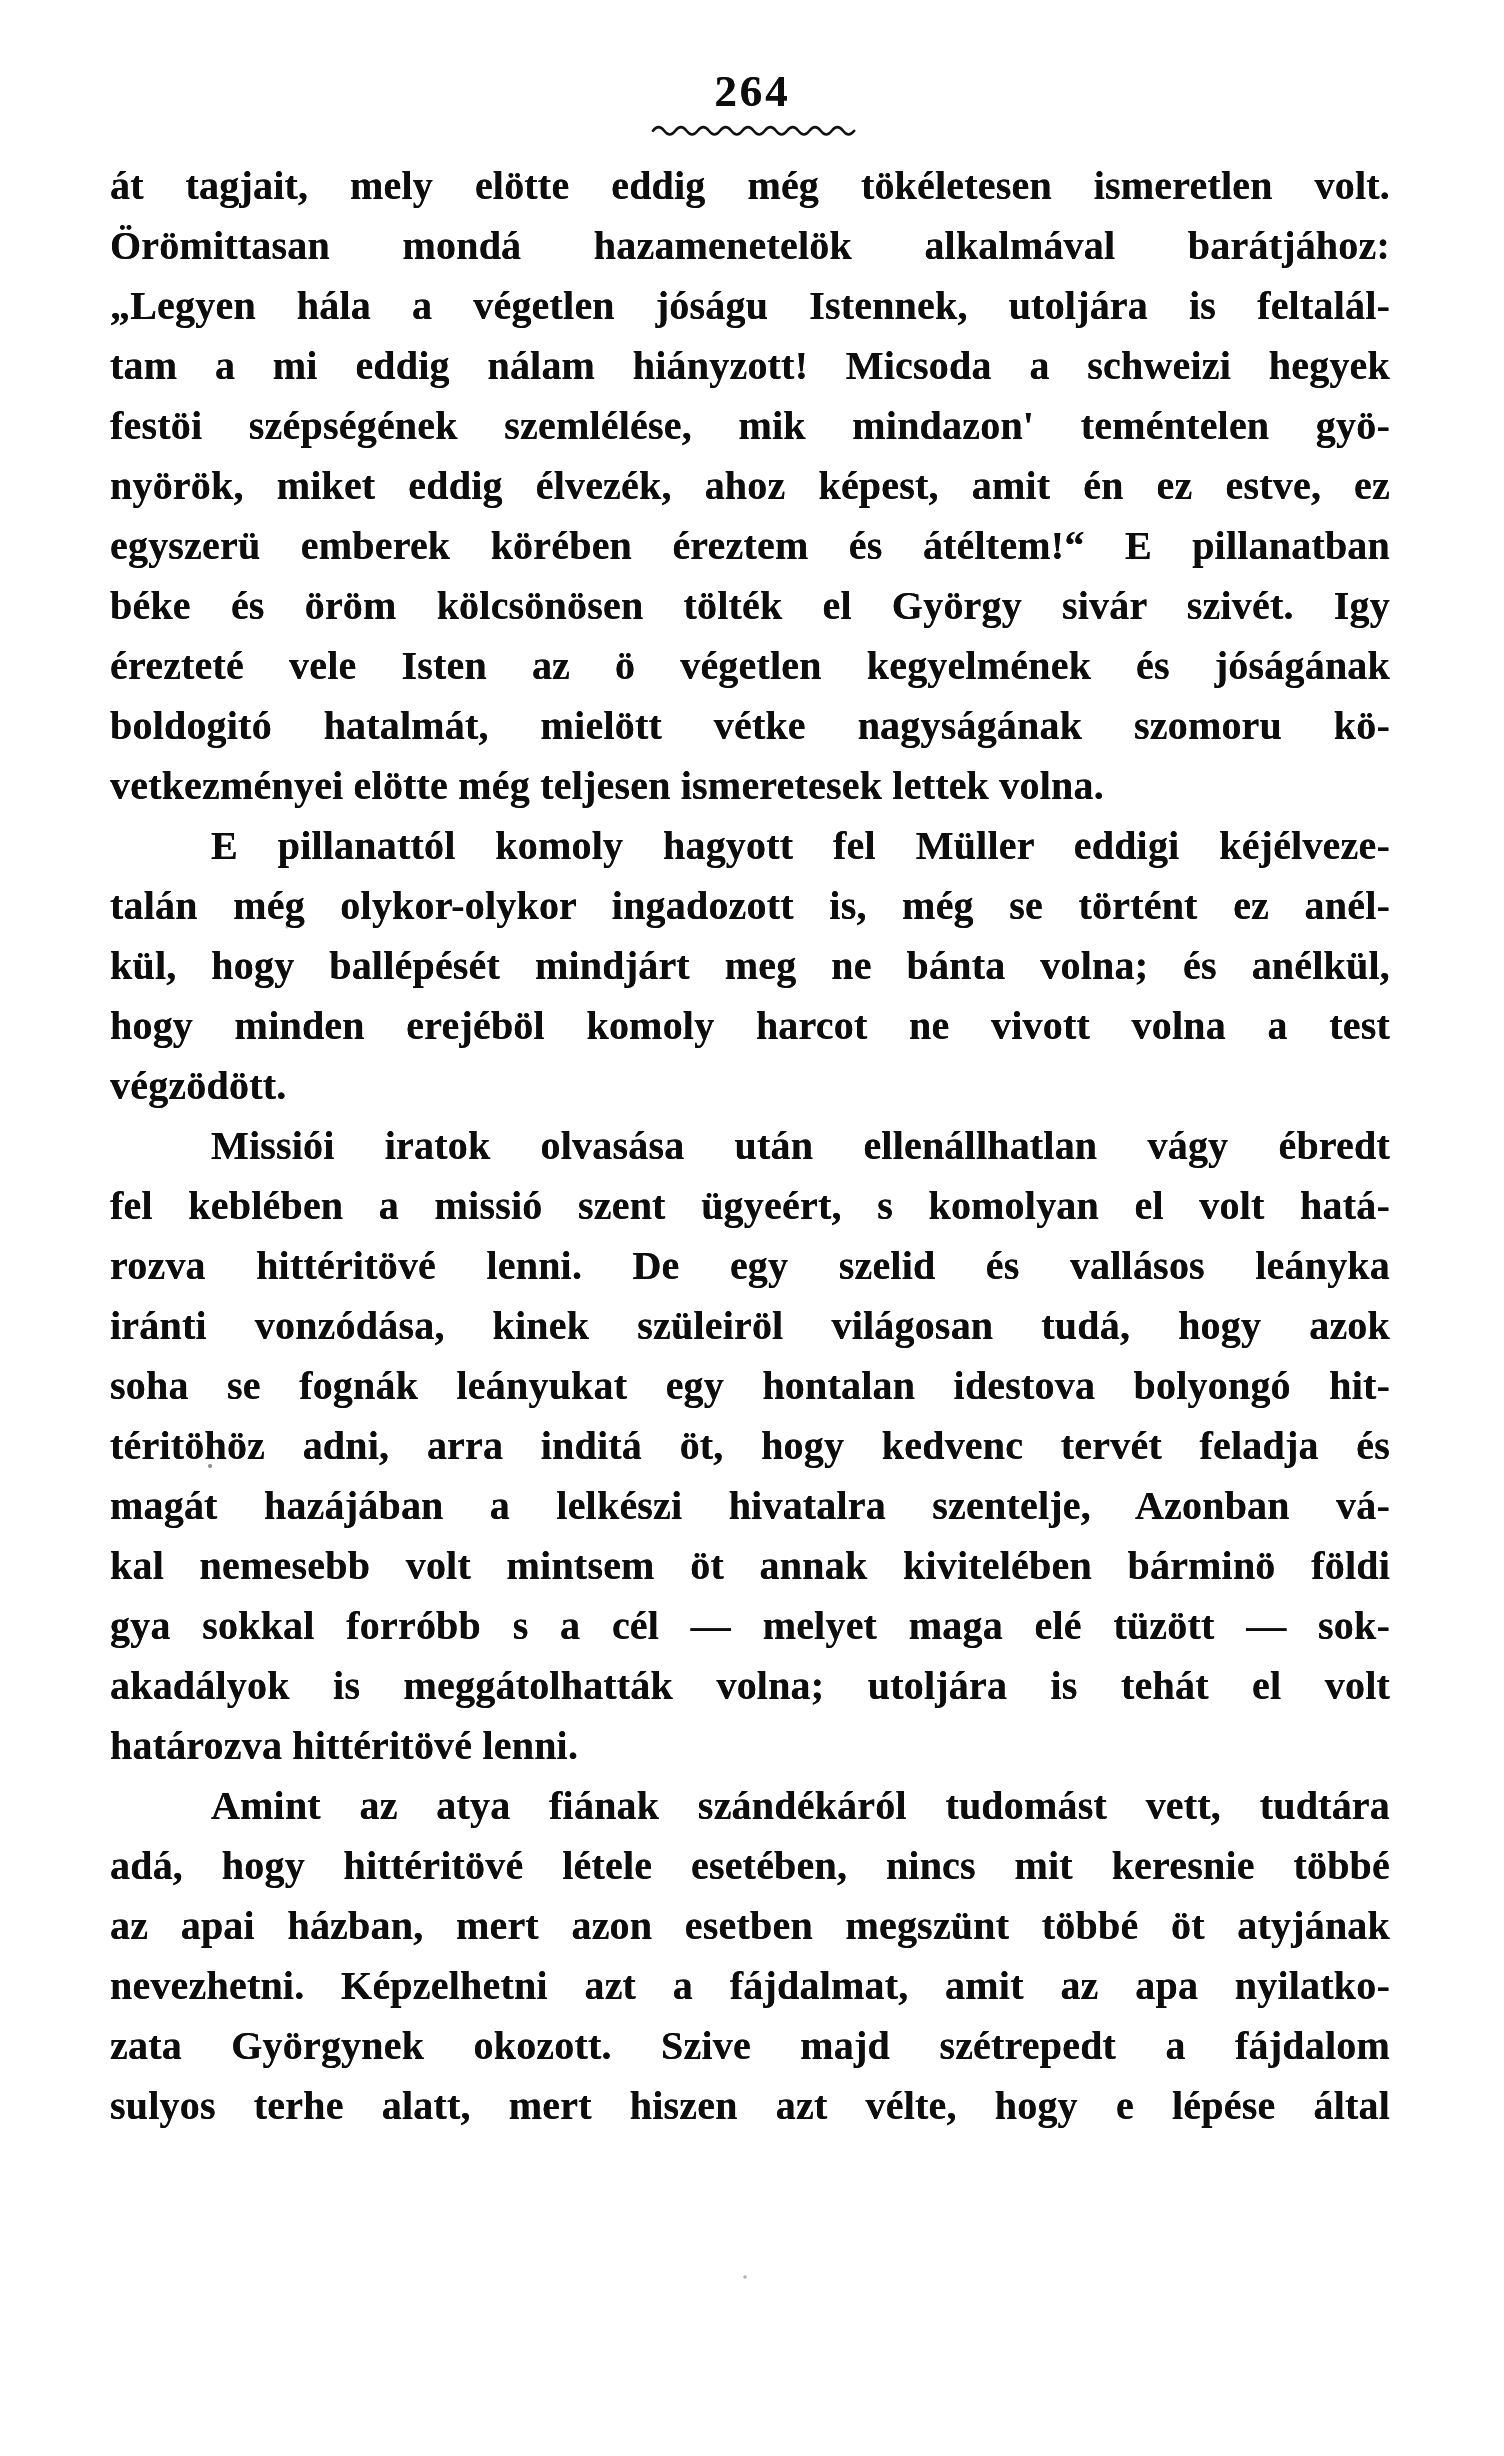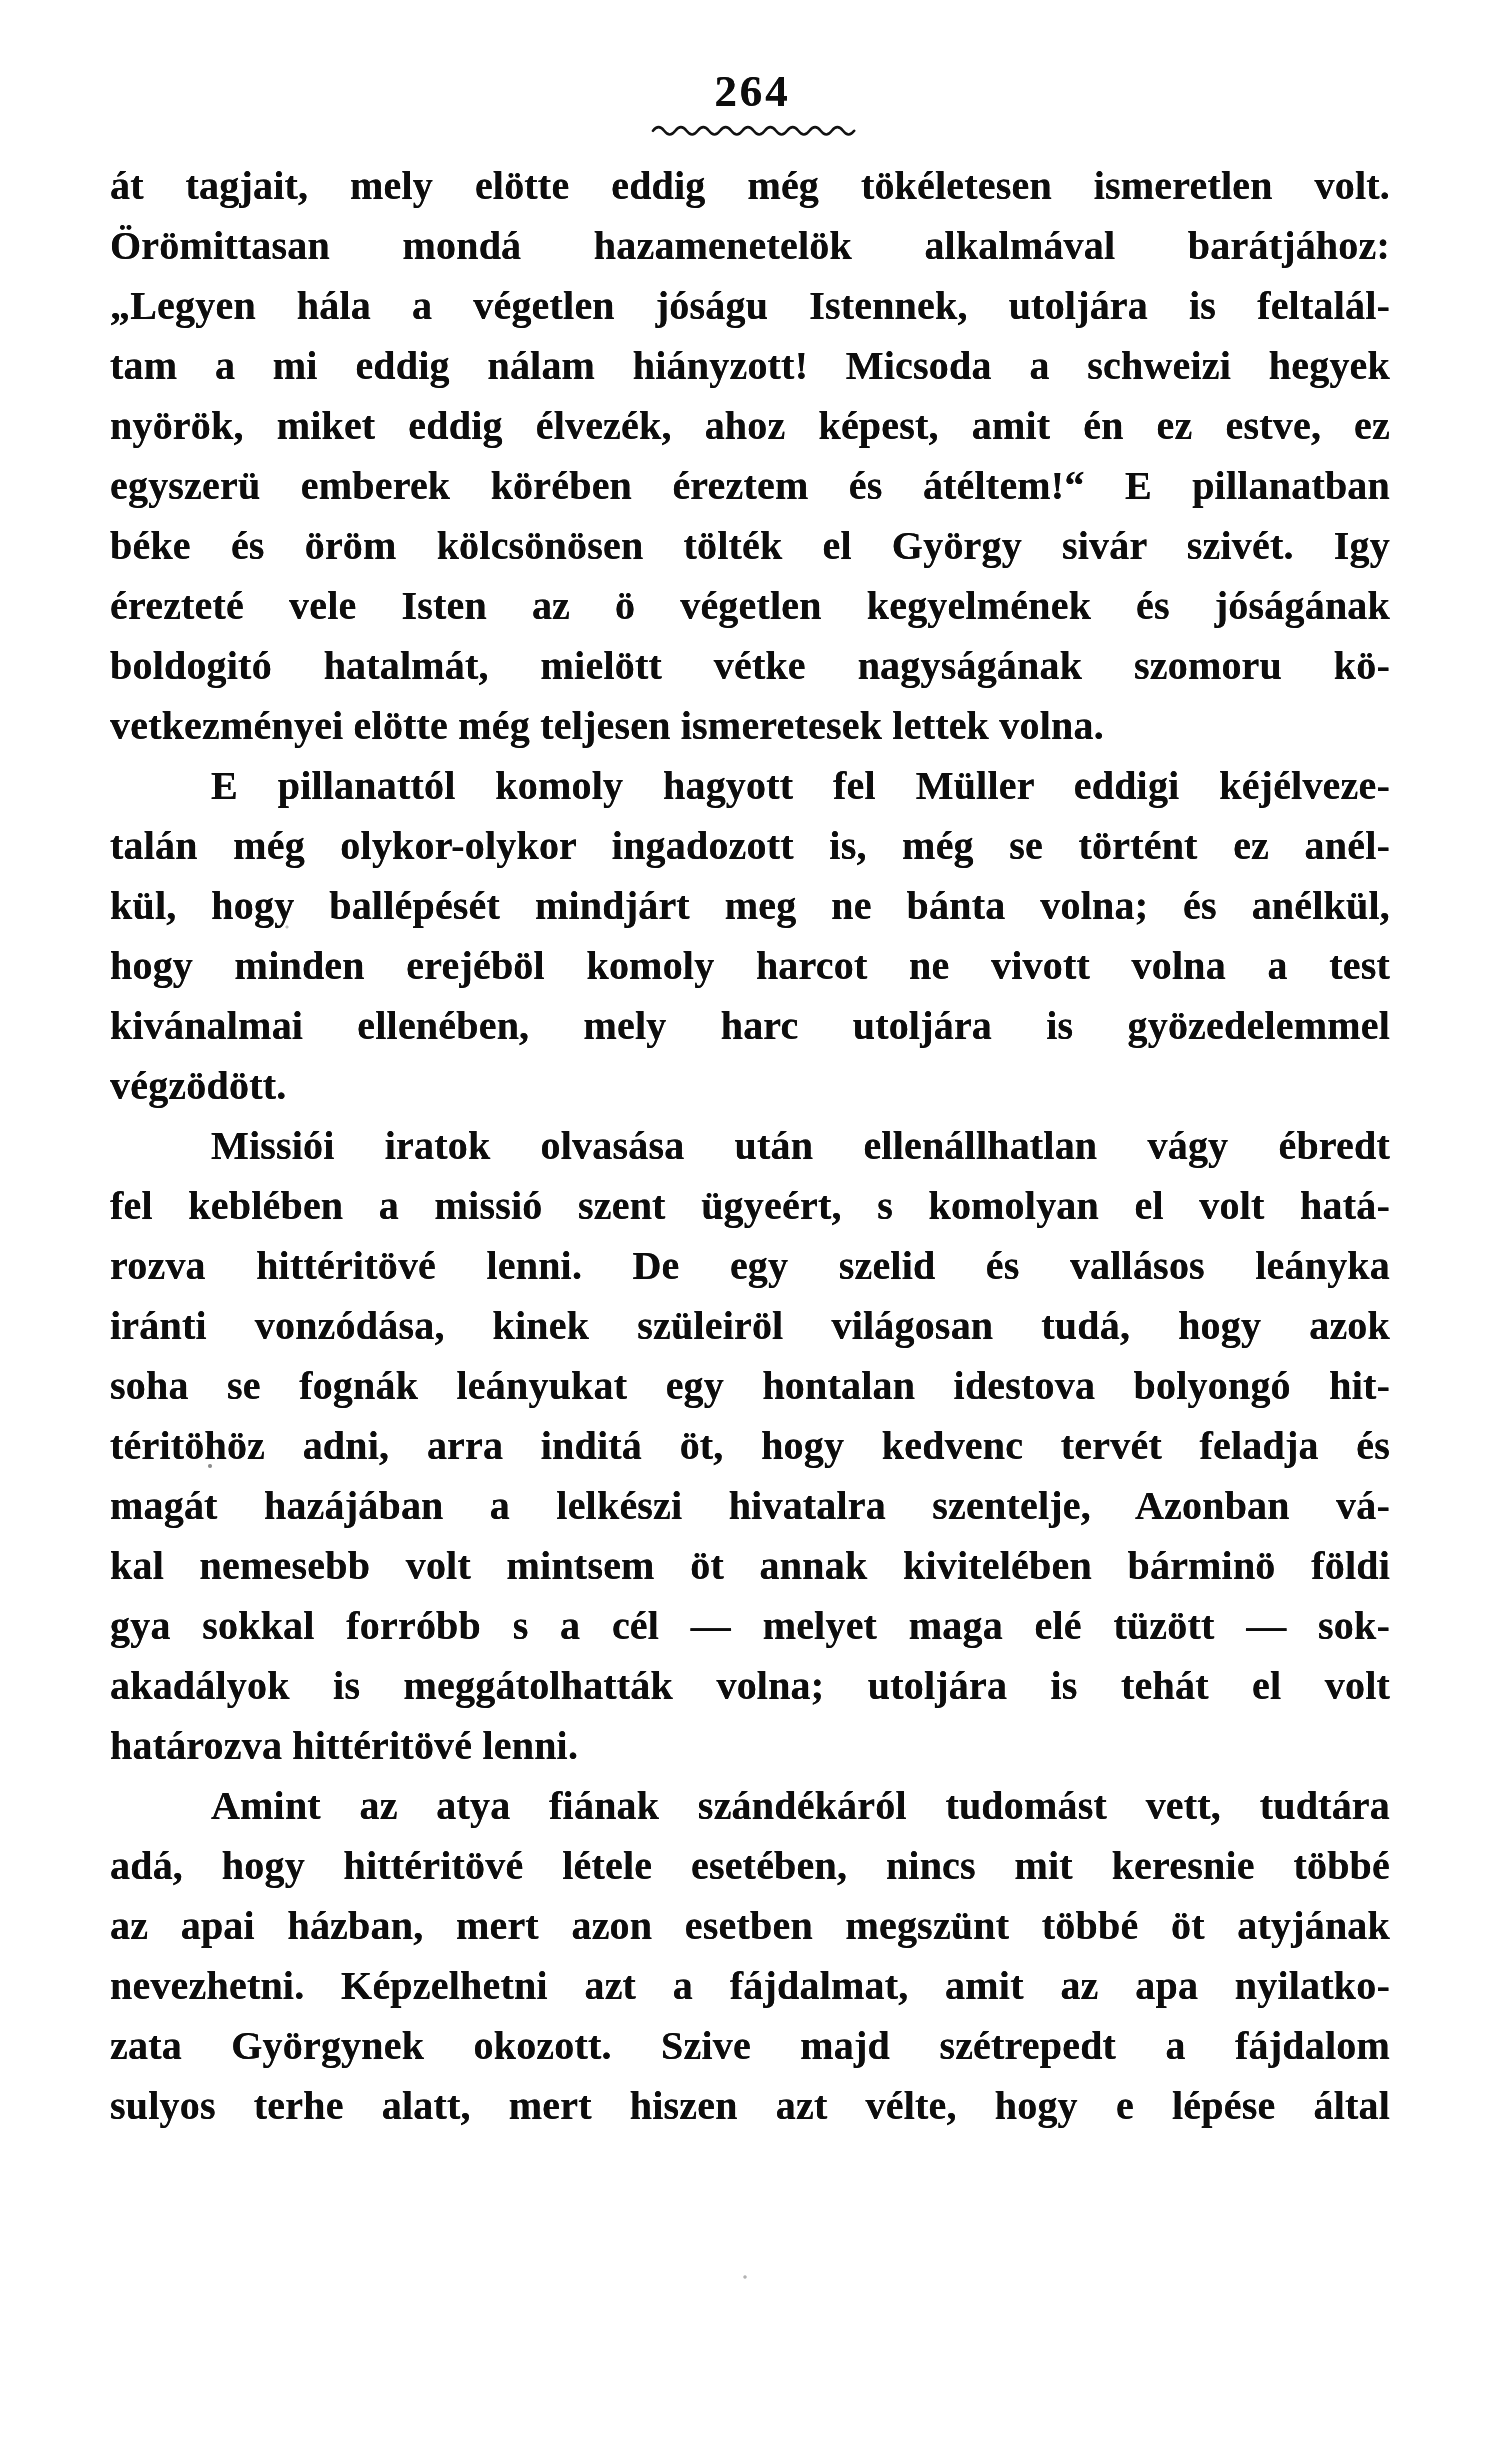--- a/index.html
+++ b/index.html
@@ -76,31 +76,31 @@
                t 11.4 0 t 11.4 0 t 11.4 0 t 11.4 0 t 11.4 0
                t 11.4 0 t 11.4 0 t 11.4 0" fill="none" stroke="#121212" stroke-width="2.6" stroke-linecap="round"></path>
     </svg>
   </div>
 
   <div class="text-block">
       <div class="line">át tagjait, mely elötte eddig még tökéletesen ismeretlen volt.</div>
       <div class="line">Örömittasan mondá hazamenetelök alkalmával barátjához:</div>
       <div class="line">„Legyen hála a végetlen jóságu Istennek, utoljára is feltalál-</div>
       <div class="line">tam a mi eddig nálam hiányzott! Micsoda a schweizi hegyek</div>
+      <div class="line">festöi szépségének szemlélése, mik mindazon' teméntelen gyö-</div>
       <div class="line">nyörök, miket eddig élvezék, ahoz képest, amit én ez estve, ez</div>
       <div class="line">egyszerü emberek körében éreztem és átéltem!“ E pillanatban</div>
       <div class="line">béke és öröm kölcsönösen tölték el György sivár szivét. Igy</div>
       <div class="line">érezteté vele Isten az ö végetlen kegyelmének és jóságának</div>
       <div class="line">boldogitó hatalmát, mielött vétke nagyságának szomoru kö-</div>
       <div class="line endline">vetkezményei elötte még teljesen ismeretesek lettek volna.</div>
       <div class="line indent">E pillanattól komoly hagyott fel Müller eddigi kéjélveze-</div>
       <div class="line">talán még olykor-olykor ingadozott is, még se történt ez anél-</div>
       <div class="line">kül, hogy ballépését mindjárt meg ne bánta volna; és anélkül,</div>
       <div class="line">hogy minden erejéböl komoly harcot ne vivott volna a test</div>
-      <div class="line">kivánalmai ellenében, mely harc utoljára is gyözedelemmel</div>
       <div class="line endline">végzödött.</div>
       <div class="line indent">Missiói iratok olvasása után ellenállhatlan vágy ébredt</div>
       <div class="line">fel keblében a missió szent ügyeért, s komolyan el volt hatá-</div>
       <div class="line">rozva hittéritövé lenni. De egy szelid és vallásos leányka</div>
       <div class="line">iránti vonzódása, kinek szüleiröl világosan tudá, hogy azok</div>
       <div class="line">soha se fognák leányukat egy hontalan idestova bolyongó hit-</div>
       <div class="line">téritöhöz adni, arra inditá öt, hogy kedvenc tervét feladja és</div>
       <div class="line">magát hazájában a lelkészi hivatalra szentelje, Azonban vá-</div>
       <div class="line">kal nemesebb volt mintsem öt annak kivitelében bárminö földi</div>
       <div class="line">gya sokkal forróbb s a cél — melyet maga elé tüzött — sok-</div>

